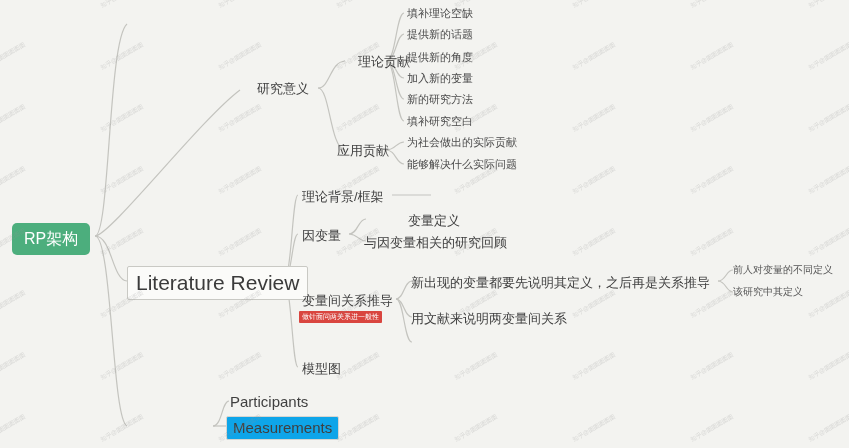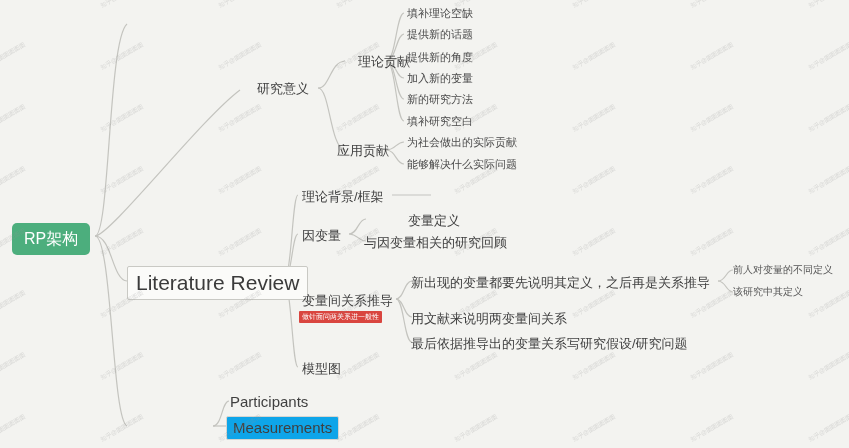--- a/index.html
+++ b/index.html
@@ -173,21 +173,20 @@
 
   <div class="node n-l2" style="left:298px; top:225px;">因变量</div>
   <div class="node n-l2" style="left:360px; top:210px;margin-left:44px;">变量定义</div>
   <div class="node n-l2" style="left:360px; top:232px;">与因变量相关的研究回顾</div>
 
   <div class="node n-l2" style="left:298px; top:290px;">变量间关系推导</div>
   <div class="tag-red" style="left:299px; top:311px;">做针面问两关系进一般性</div>
 
   <div class="node n-l2" style="left:407px; top:272px;">新出现的变量都要先说明其定义，之后再是关系推导</div>
   <div class="node n-l2" style="left:407px; top:308px;">用文献来说明两变量间关系</div>
-  <div class="node n-l2" style="left:407px; top:333px;">最后依据推导出的变量关系写研究假设/研究问题</div>
 
   <div class="node n-sub" style="left:733px; top:263px;">前人对变量的不同定义</div>
   <div class="node n-sub" style="left:733px; top:285px;">该研究中其定义</div>
 
   <div class="node n-l2" style="left:298px; top:358px;">模型图</div>
 
 
   <div class="node n-l2" style="left:226px; top:391px; font-size:15px;">Participants</div>
   <div class="node n-l2 boxed-sm" style="left:226px; top:416px; font-size:15px;">Measurements</div>
 

